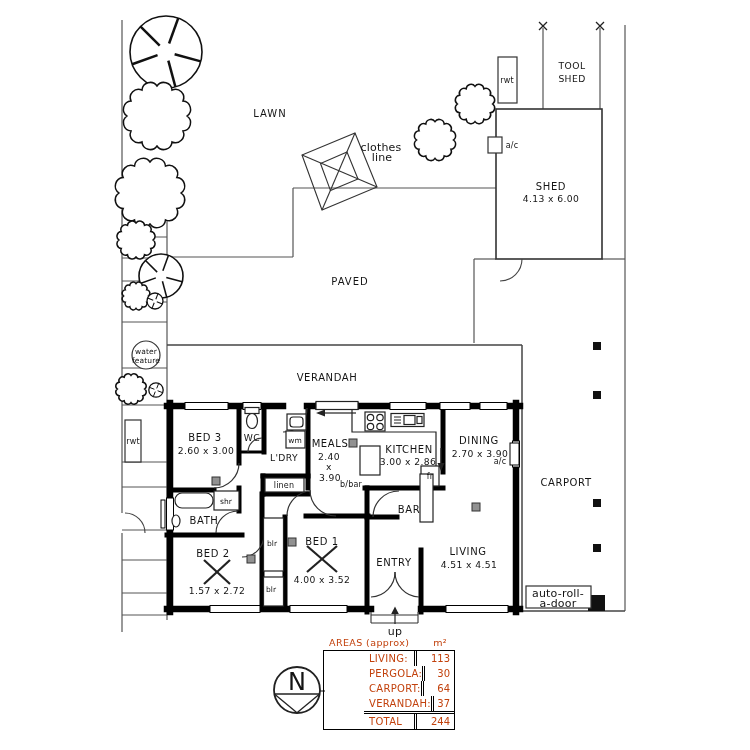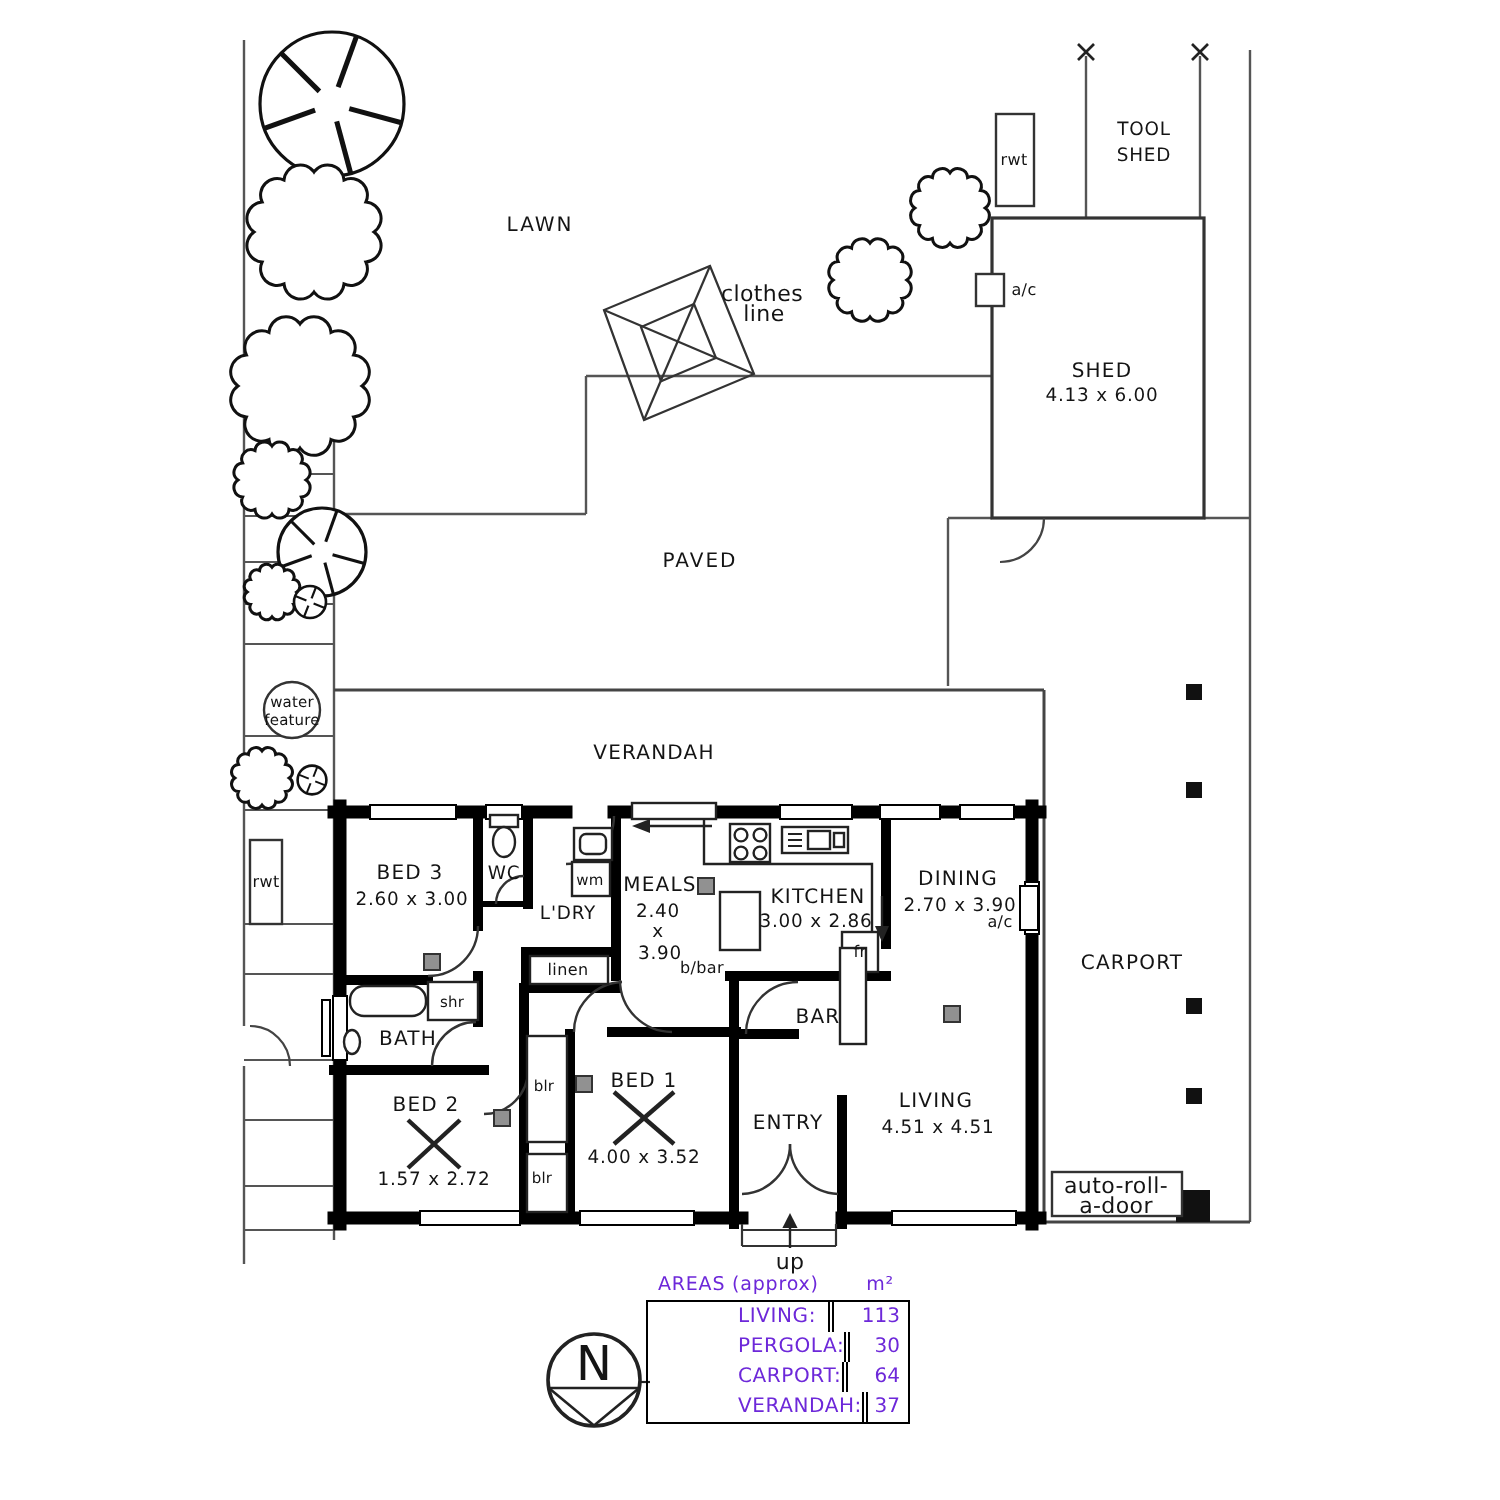--- a/index.html
+++ b/index.html
@@ -9,21 +9,21 @@
   .L{position:absolute;transform:translate(-50%,-50%);color:#141414;white-space:nowrap;
      letter-spacing:.4px;font-family:"DejaVu Sans",sans-serif;}
   .s7{font-size:7.5px;letter-spacing:.1px}
   .s8{font-size:8px;letter-spacing:.2px}
   .s85{font-size:11px;letter-spacing:.2px}
   .s9{font-size:9.2px}
   .s10{font-size:10px;letter-spacing:.6px}
   .s11{font-size:10px;letter-spacing:1px}
   .n24{font-size:24px;letter-spacing:0}
   
-  #areas{position:absolute;left:323px;top:637px;width:132px;color:#6d28d9;}
+  #areas{position:absolute;left:323px;top:637px;width:132px;color:#c2410c;}
   #areas .ttl{display:flex;justify-content:space-between;font-size:9.5px;
       letter-spacing:.4px;padding:0 8px 2px 6px;}
   #areas .box{border:1.6px solid #000;}
   #areas .row{display:flex;height:15px;align-items:center;font-size:10px;margin-left:40px;}
   #areas .row .lab{flex:1;padding-left:5px;letter-spacing:.3px;}
   #areas .row .val{width:33px;text-align:right;padding-right:4px;
       border-left:3px double #000;align-self:stretch;display:flex;
       align-items:center;justify-content:flex-end;}
   #areas .total{border-top:3px double #000;}
 </style>
@@ -361,16 +361,20 @@
       <span class="val">30</span>
     </div>
     <div class="row">
       <span class="lab">CARPORT:</span>
       <span class="val">64</span>
     </div>
     <div class="row">
       <span class="lab">VERANDAH:</span>
       <span class="val">37</span>
     </div>
+    <div class="row total">
+      <span class="lab">TOTAL</span>
+      <span class="val">244</span>
+    </div>
   </div>
 </div>
 
 </div>
 
 </body></html>

